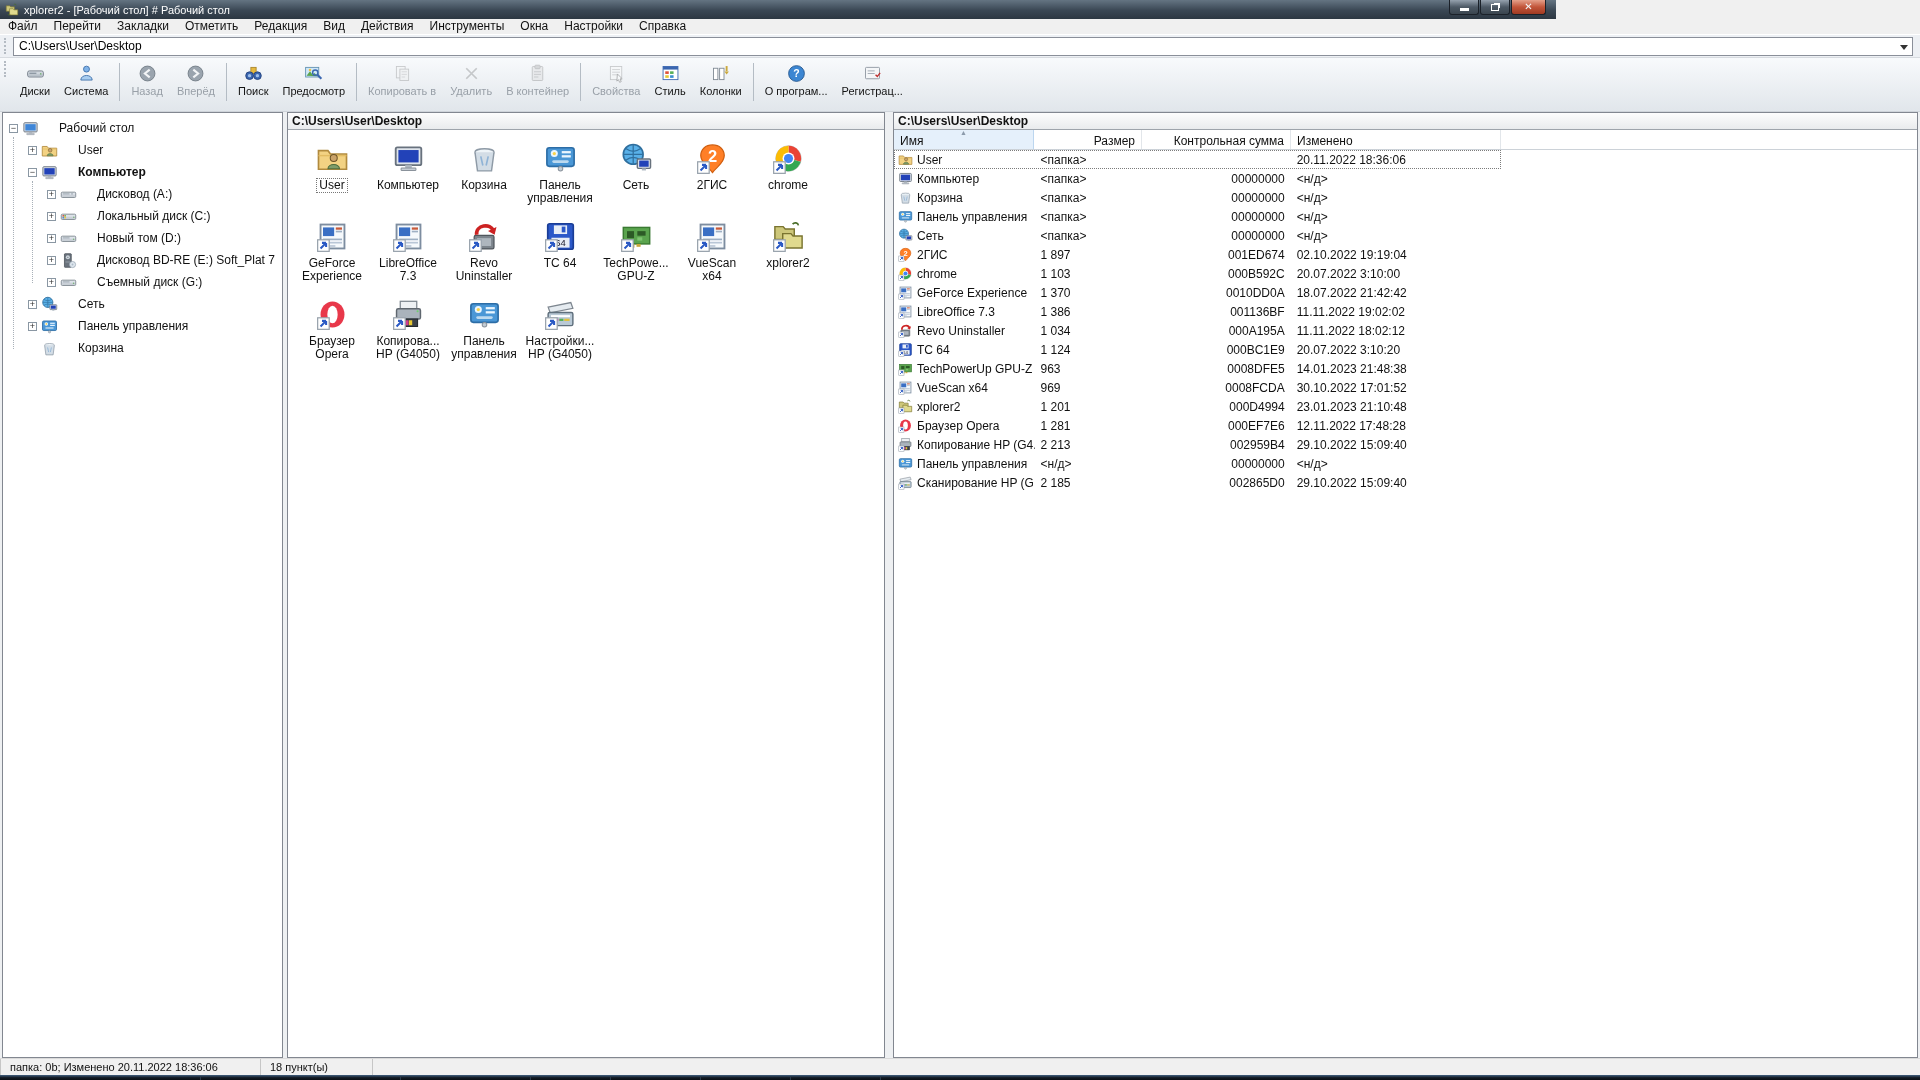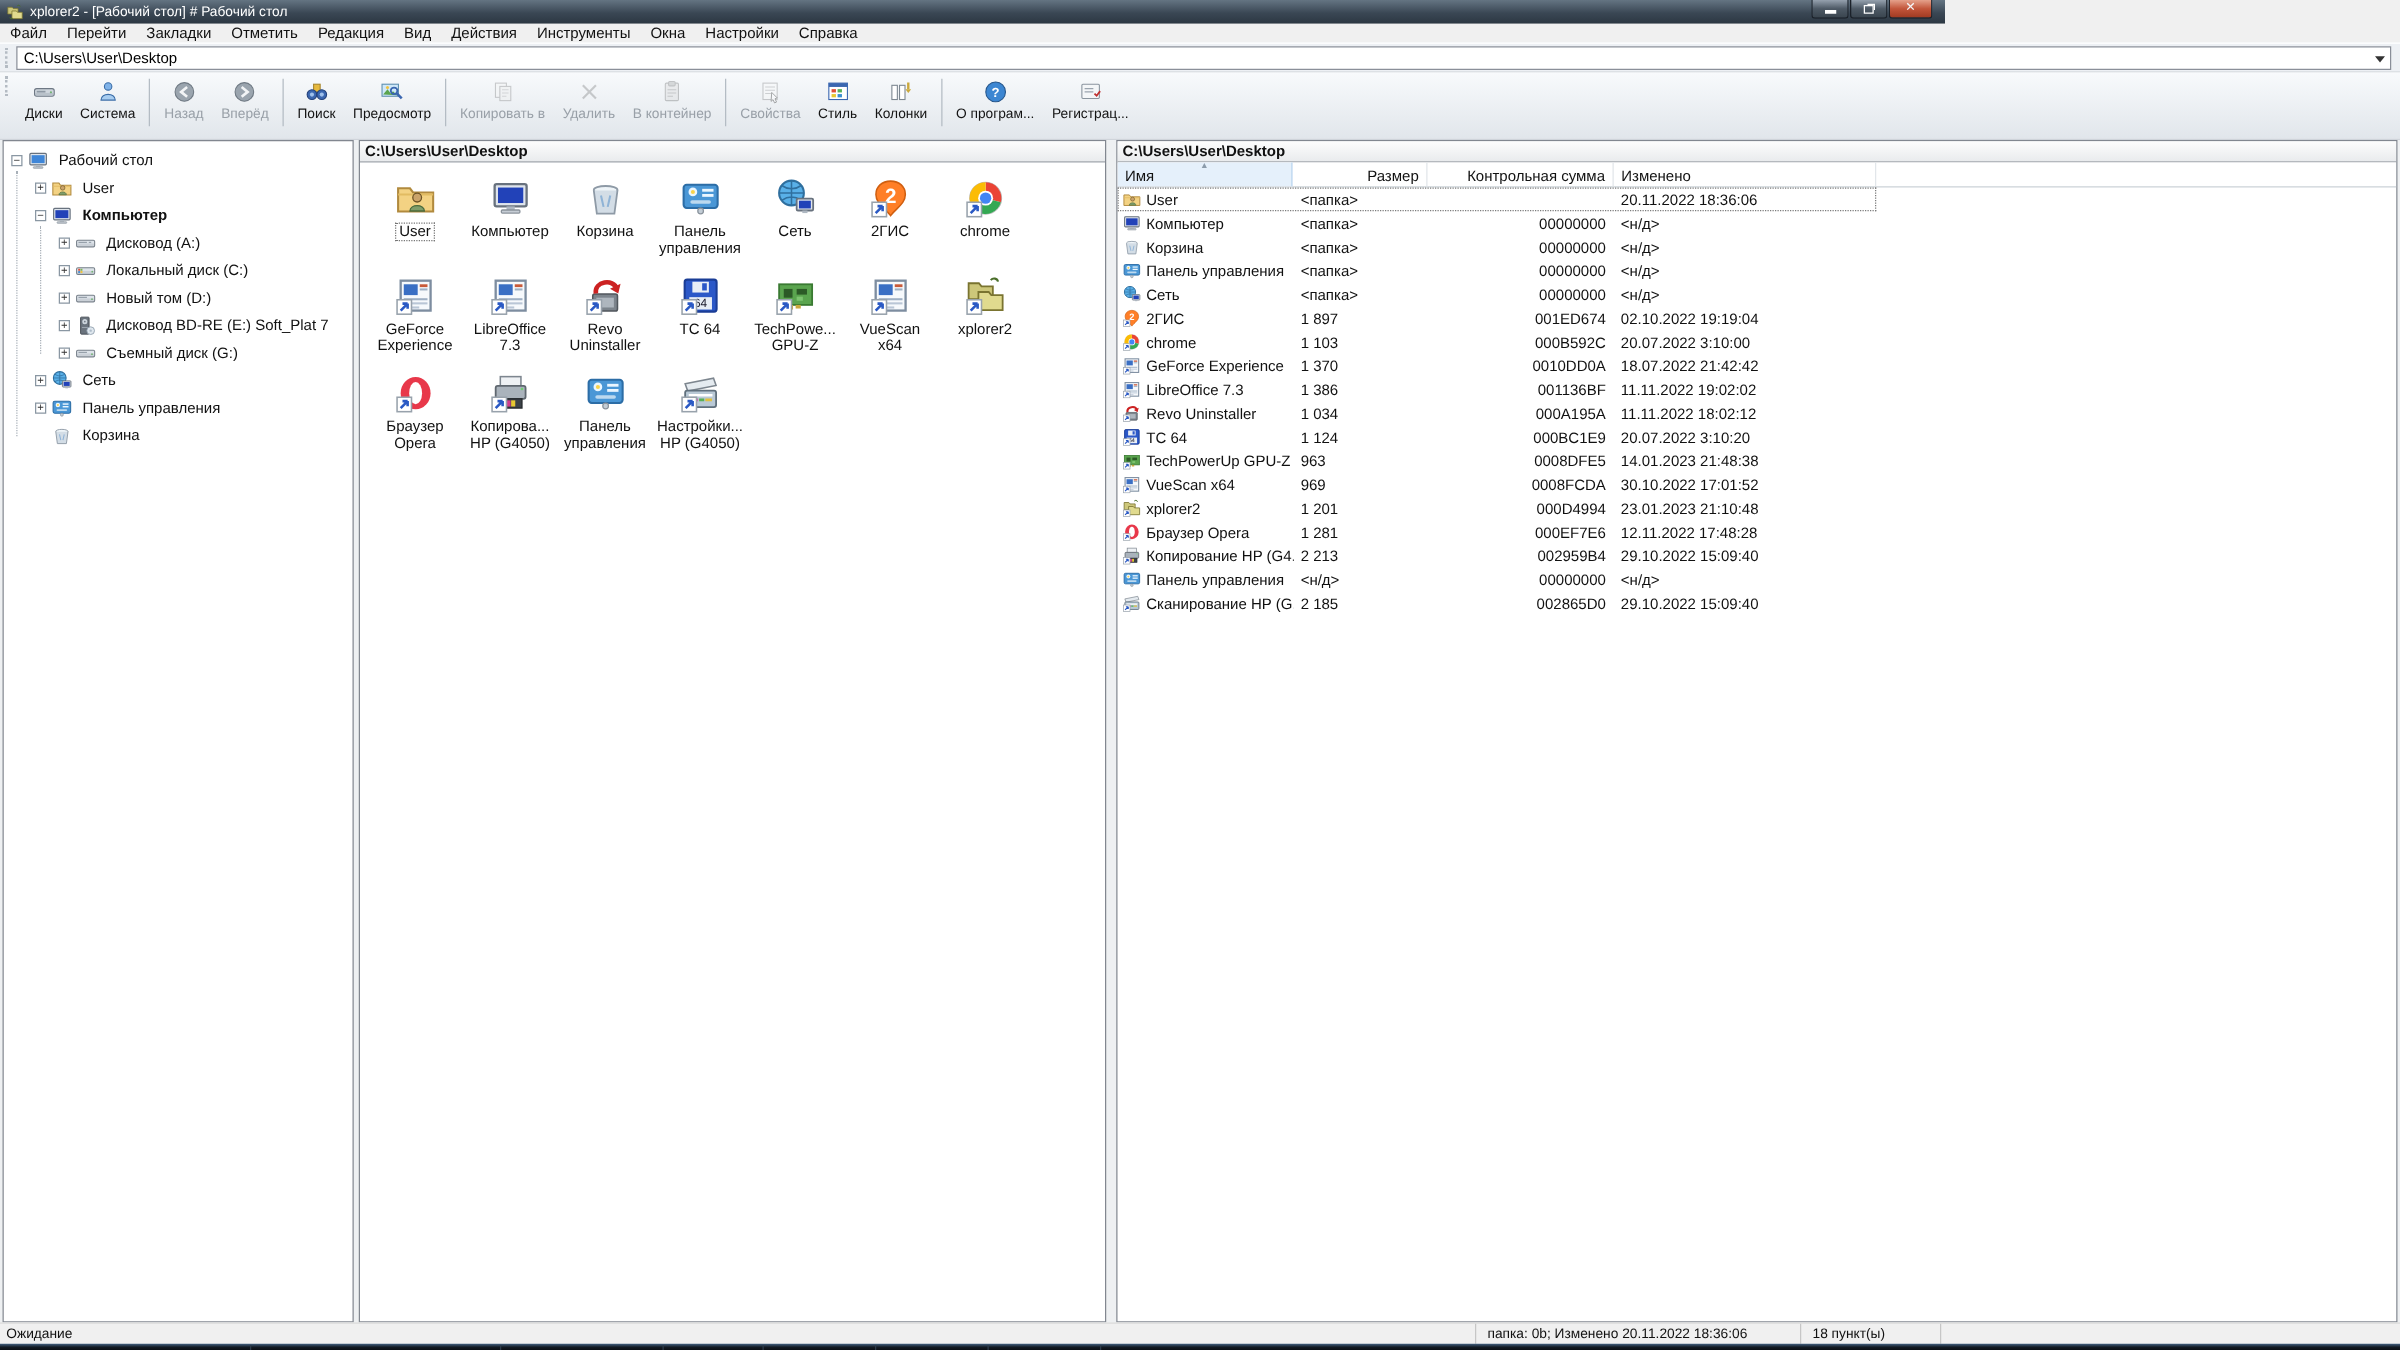--- a/index.html
+++ b/index.html
@@ -57,21 +57,21 @@
     font-weight:bold; padding:1px 4px; font-size:12px; }
 
   
   .treebody { position:relative; padding-top:4px; }
   .tree-item { height:22px; display:flex; align-items:center; white-space:nowrap; position:relative; z-index:1; }
   .tree-item.bold .t-label { font-weight:bold; }
   .expander { width:9px; height:9px; border:1px solid #8a97a3; background:#fff; font-size:9px; line-height:7px;
     text-align:center; color:#333; flex:none; margin-right:4px; }
   .expander.hidden { visibility:hidden; }
   .t-ico { width:17px; height:17px; flex:none; }
-  .t-label { margin-left:8px; }
+  .t-label { margin-left:20px; }
   .tguide { position:absolute; width:0; border-left:1px dotted #a8b0b8; z-index:0; }
 
   
   .icons { padding:10px 0 0 6px; display:grid; grid-template-columns:repeat(7,76px); grid-auto-rows:78px; }
   .dicon { display:flex; flex-direction:column; align-items:center; }
   .dicon svg { width:33px; height:33px; margin-top:2px; flex:none; }
   .dlabel { margin-top:3px; font-size:12px; line-height:13px; text-align:center; white-space:pre-line;
     border:1px dotted transparent; padding:0 2px; max-width:75px; }
   .dicon.sel .dlabel { border-color:#777; }
 
@@ -929,21 +929,20 @@
           </span>
           <span class="fcell c1">2 185</span>
           <span class="fcell c2">002865D0</span>
           <span class="fcell c3">29.10.2022 15:09:40</span>
         </div>
       </div>
   </div>
 </div>
 
 <div class="statusbar">
-  <span class="st-left">Ожидание</span>
   <span class="st-cell st-c1">папка: 0b; Изменено 20.11.2022 18:36:06</span>
   <span class="st-cell st-c2">18 пункт(ы)</span>
   <span class="st-cell st-c3"></span>
   <span class="st-cell st-c4">395.6 GB свободно (84%)</span>
 </div>
 
 <div class="tasksliver">
   <i style="left:200px"></i>
     <i style="left:400px"></i>
     <i style="left:530px"></i>

